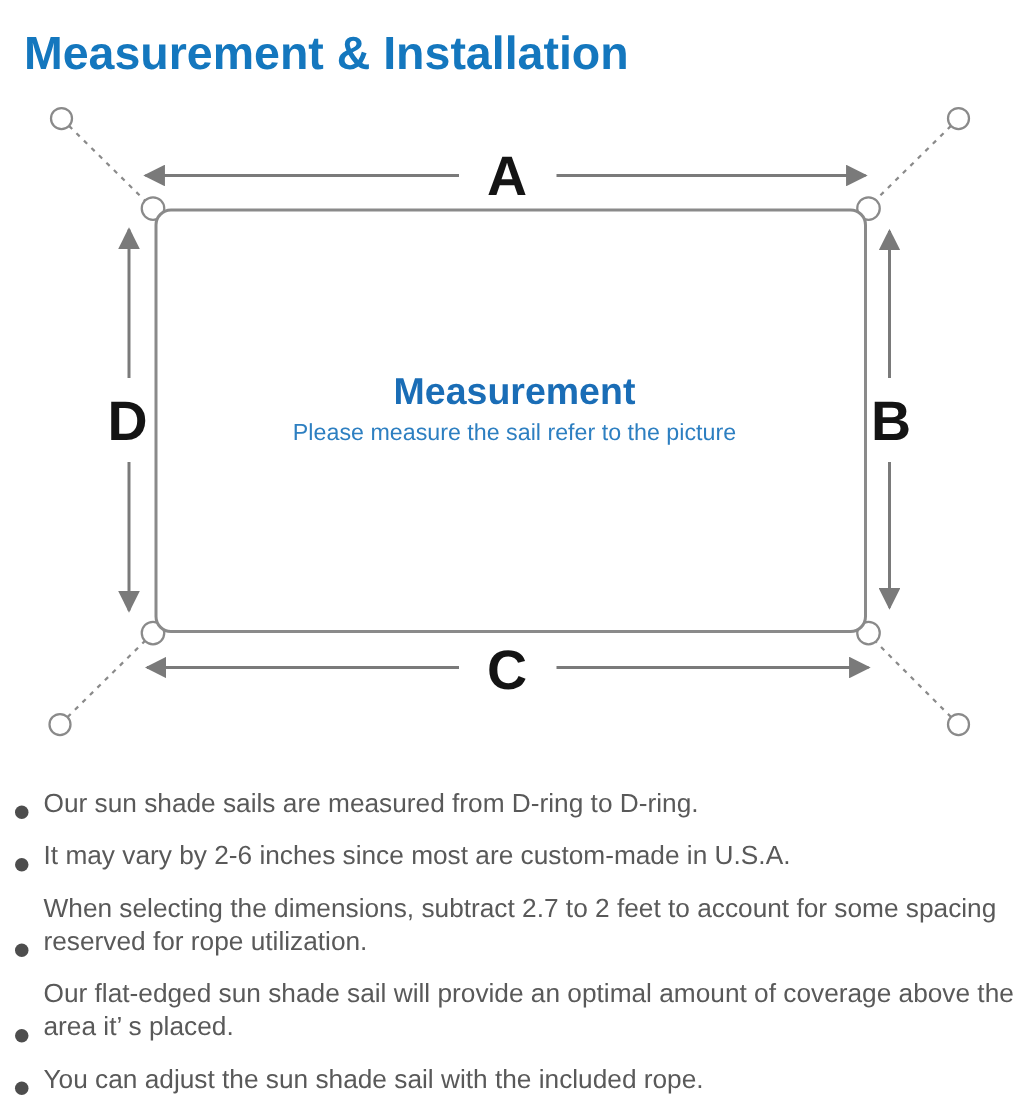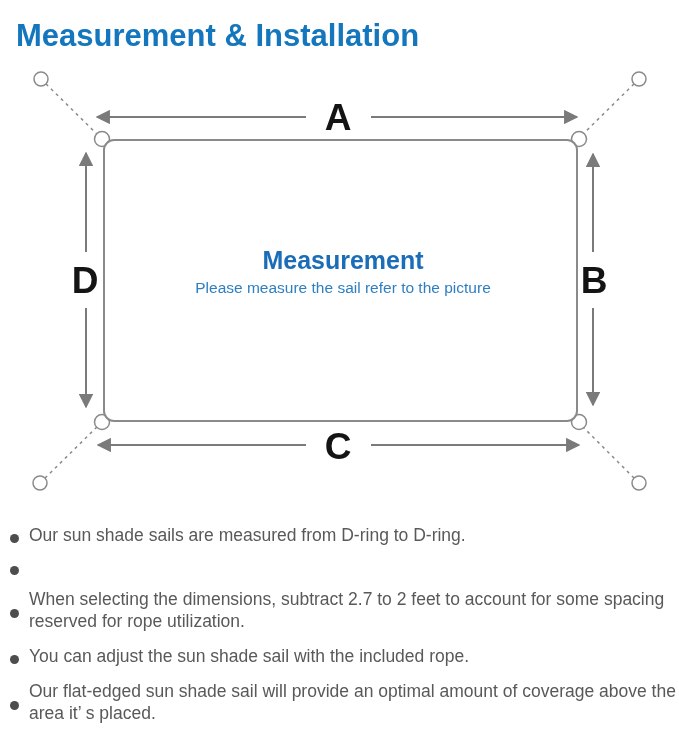--- a/index.html
+++ b/index.html
@@ -52,21 +52,21 @@
     position: absolute;
     top: 524px;
     left: 10px;
     right: 2px;
     list-style: none;
     margin: 0;
     padding: 0;
   }
   .notes li {
     display: flex;
-    align-items: center;
+    align-items: flex-end;
     gap: 10px;
     font-size: 17.5px;
     line-height: 22px;
     color: #595959;
     margin-bottom: 13px;
   }
   .notes .dot {
     flex: 0 0 auto;
     width: 9px;
     height: 9px;
@@ -125,26 +125,27 @@
   <text x="343" y="293" text-anchor="middle" class="svg-center-subtitle">Please measure the sail refer to the picture</text>
 </svg>
 
 <ul class="notes">
   <li>
     <span class="dot"></span>
     <span>Our sun shade sails are measured from D-ring to D-ring.</span>
   </li>
   <li>
     <span class="dot"></span>
+    <span>It may vary by 2-6 inches since most are custom-made in U.S.A.</span>
   </li>
   <li>
     <span class="dot"></span>
     <span>When selecting the dimensions, subtract 2.7 to 2 feet to account for some spacing reserved for rope utilization.</span>
   </li>
   <li>
     <span class="dot"></span>
-    <span>You can adjust the sun shade sail with the included rope.</span>
+    <span>Our flat-edged sun shade sail will provide an optimal amount of coverage above the area it’ s placed.</span>
   </li>
   <li>
     <span class="dot"></span>
-    <span>Our flat-edged sun shade sail will provide an optimal amount of coverage above the area it’ s placed.</span>
+    <span>You can adjust the sun shade sail with the included rope.</span>
   </li>
 </ul>
 
 </body></html>

